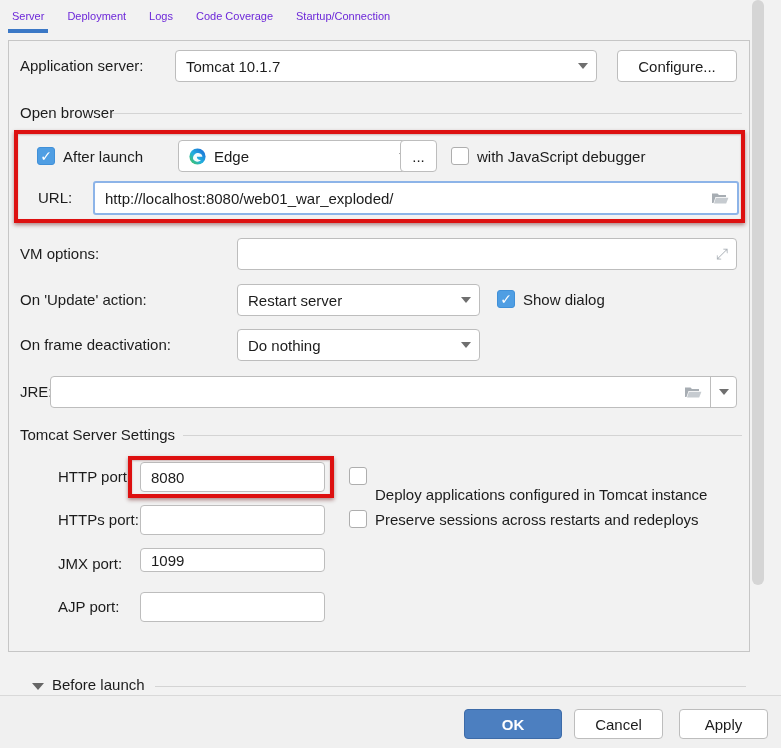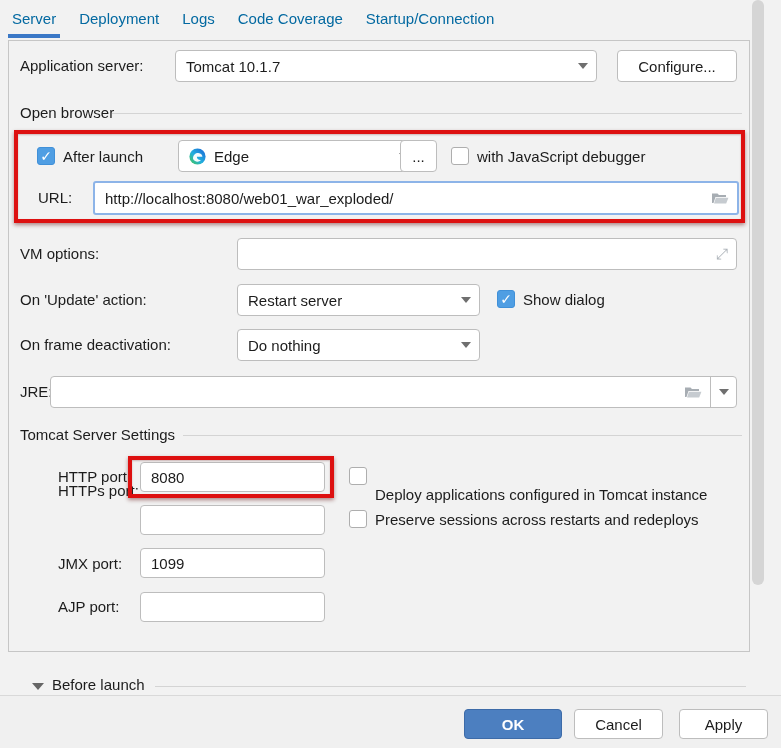--- a/index.html
+++ b/index.html
@@ -2,21 +2,21 @@
 <html><head>
 <meta charset="utf-8">
 <style>
   * { margin:0; padding:0; box-sizing:border-box; }
   html,body { width:781px; height:748px; }
   body { font-family:"Liberation Sans","DejaVu Sans",sans-serif; background:#f2f2f2; color:#1c1c1c; }
   #app { position:relative; width:781px; height:748px; background:#f2f2f2; overflow:hidden; }
 
   
   .tabbar { position:absolute; left:10px; top:7px; display:flex; gap:19px; }
-  .tab { font-size:15px; color:#0369a1; padding:3px 2px 10px 2px; position:relative; cursor:default; white-space:nowrap; }
+  .tab { font-size:11px; color:#6d28d9; padding:3px 2px 10px 2px; position:relative; cursor:default; white-space:nowrap; }
   .tab.selected::after { content:""; position:absolute; left:-2px; right:-2px; bottom:-1px; height:4px; background:#3b78c6; z-index:5; }
 
   
   .panel { position:absolute; left:8px; top:40px; width:742px; height:612px; border:1px solid #c6c6c6; background:#f2f2f2; }
 
   .lbl { position:absolute; font-size:15px; color:#1c1c1c; white-space:nowrap; }
 
   .field, .combo, .btn { background:#fff; border:1px solid #bdbdbd; border-radius:4px; font-size:15px; color:#1c1c1c; }
   input.field { position:absolute; padding:0 10px; outline:none; font-family:"Liberation Sans","DejaVu Sans",sans-serif; }
   .combo { position:absolute; display:flex; align-items:center; padding:0 8px 0 10px; }
@@ -162,28 +162,28 @@
   <div class="group-title" style="left:20px; top:426px;">Tomcat Server Settings</div>
   <div class="group-line" style="left:183px; top:435px; width:559px;"></div>
 
   <div class="lbl" style="left:58px; top:468px;">HTTP port:</div>
   <input class="field" style="left: 140px; top: 462px; width: 185px; height: 30px;" value="8080">
   <div class="annotation" style="left:128px; top:456px; width:206px; height:42px;"></div>
 
   <div class="cb" style="left:349px; top:467px;"></div>
   <div class="lbl" style="left:375px; top:468px;margin-top:18px;">Deploy applications configured in Tomcat instance</div>
 
-  <div class="lbl" style="left:58px; top:482px;">HTTPs port:</div>
+  <div class="lbl" style="left:58px; top:511px;">HTTPs port:</div>
   <input class="field" style="left: 140px; top: 505px; width: 185px; height: 30px;" value="">
 
   <div class="cb" style="left:349px; top:510px;"></div>
   <div class="lbl" style="left:375px; top:511px;">Preserve sessions across restarts and redeploys</div>
 
   <div class="lbl" style="left:58px; top:555px;">JMX port:</div>
-  <input class="field" style="left: 140px; top: 548px; width: 185px; height: 30px;" value="1099">
+  <input class="field" style="left: 140px; top: 548px; width: 185px; height: 24px;" value="1099">
 
   <div class="lbl" style="left:58px; top:598px;">AJP port:</div>
   <input class="field" style="left: 140px; top: 592px; width: 185px; height: 30px;" value="">
 
   <div class="before-launch">
     <span class="tri-down"></span>
     <span class="bl-title">Before launch</span>
     <span class="bl-line"></span>
   </div>
 

